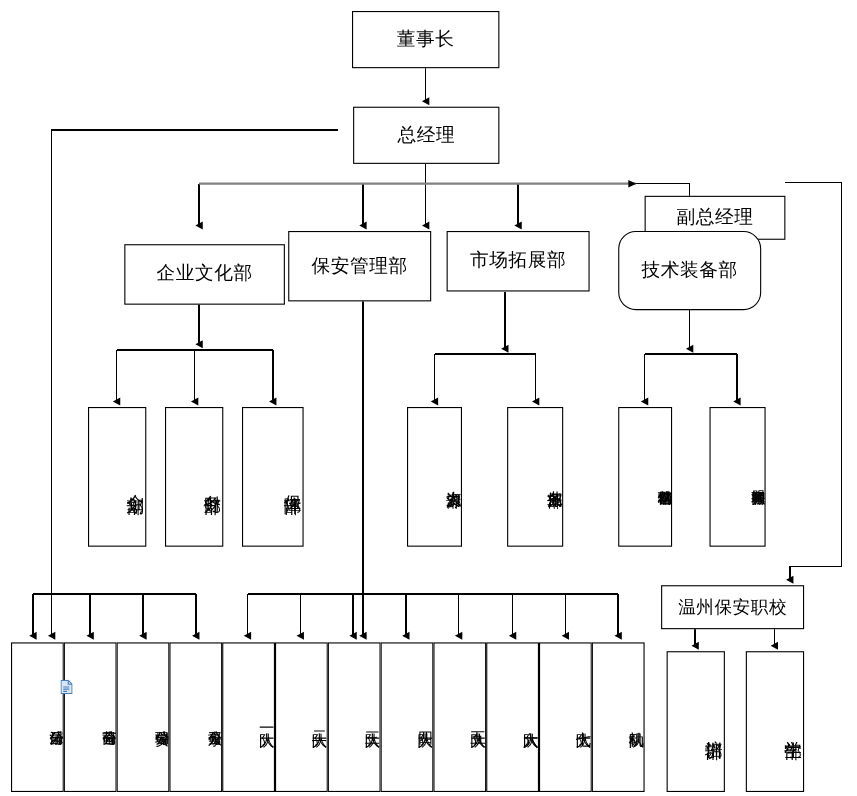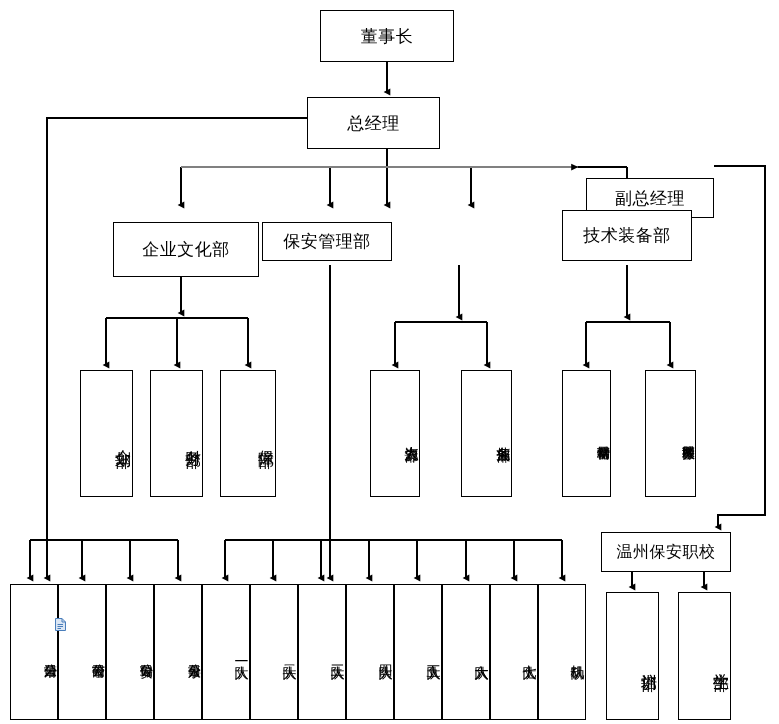--- a/index.html
+++ b/index.html
@@ -139,35 +139,38 @@
 
     <g stroke="#808080" stroke-width="2.1" fill="none">
       <path d="M181,167 L578,167" marker-end="url(#ahg)"></path>
     </g>
   </svg>
 
   <div class="node h" style="left:320px;top:10px;width:134px;height:52px;">
     <span>董事长</span>
   </div>
 
-  <div class="node h" style="left:307px;top:97px;width:133px;height:52px;">
+  <div class="node h" style="left:321px;top:97px;width:133px;height:52px;">
     <span>总经理</span>
   </div>
 
   <div class="node h" style="left:586px;top:159px;width:128px;height:40px;margin-top:19px;">
     <span>副总经理</span>
   </div>
 
   <div class="node h" style="left:113px;top:222px;width:146px;height:55px;">
     <span>企业文化部</span>
   </div>
-  <div class="node h" style="left:262px;top:210px;width:130px;height:39px;margin-top:12px;">
+  <div class="node h" style="left:262px;top:210px;width:130px;height:64px;">
     <span>保安管理部</span>
   </div>
-  <div class="node h" style="left:562px;top:210px;width:130px;height:51px;">
+  <div class="node h" style="left:406px;top:210px;width:130px;height:55px;">
+    <span>市场拓展部</span>
+  </div>
+  <div class="node h" style="left:562px;top:210px;width:130px;height:72px;border-radius:16px;">
     <span>技术装备部</span>
   </div>
 
   <div class="node v" style="left:80px;top:370px;width:53px;height:127px;">
     <span>企划部</span>
   </div>
   <div class="node v" style="left:150px;top:370px;width:53px;height:127px;">
     <span>财务部</span>
   </div>
   <div class="node v" style="left:220px;top:370px;width:56px;height:127px;">

